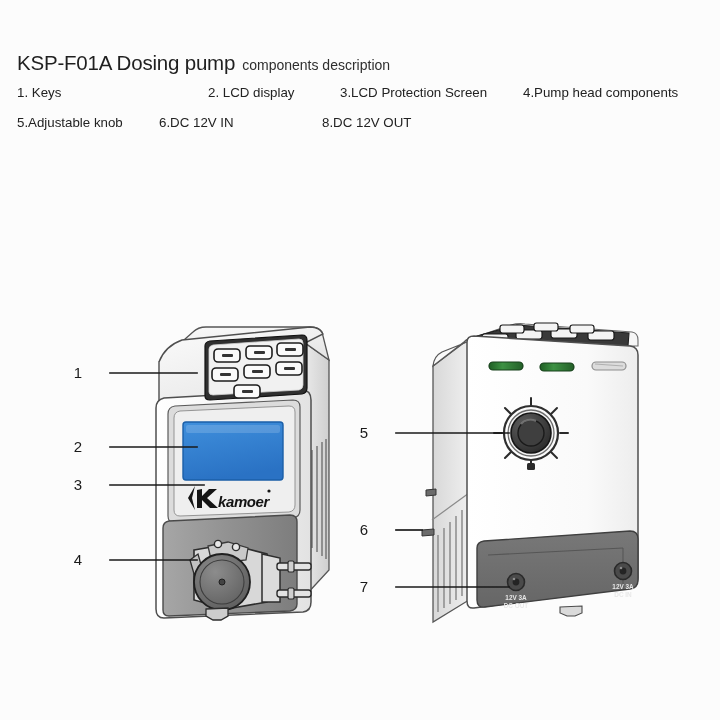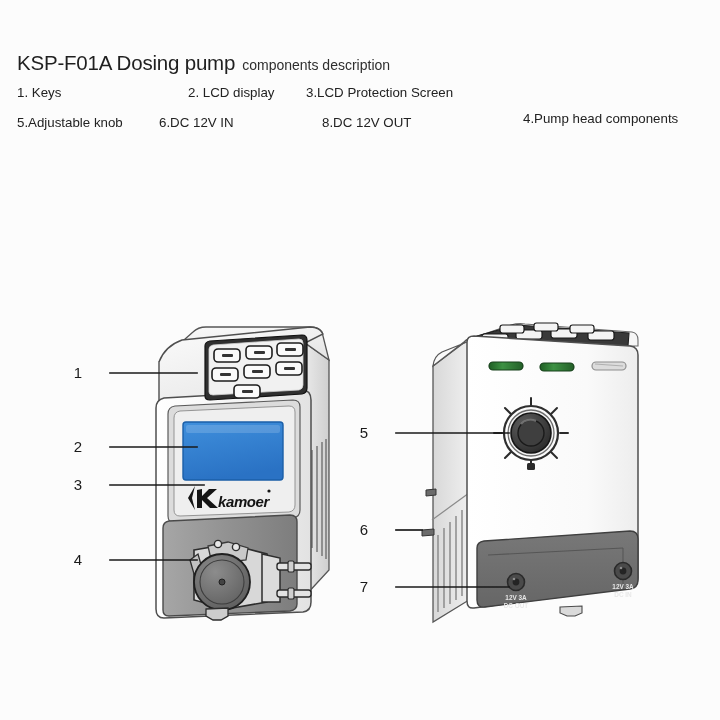--- a/index.html
+++ b/index.html
@@ -77,23 +77,23 @@
 <body>
 
 <div id="page">
 
   <div class="header-title">
     <span class="main">KSP-F01A Dosing pump</span><span class="sub">components description</span>
   </div>
 
   <div class="legend-row r1">
     <span class="legend-item" style="left: 17px;">1. Keys</span>
-    <span class="legend-item" style="left: 188px;">2. LCD display</span>
-    <span class="legend-item" style="left: 306px;">3.LCD Protection Screen</span>
-    <span class="legend-item" style="left: 523px; margin-top: 26px;">4.Pump head components</span>
+    <span class="legend-item" style="left: 208px;">2. LCD display</span>
+    <span class="legend-item" style="left: 340px;">3.LCD Protection Screen</span>
+    <span class="legend-item" style="left: 523px;">4.Pump head components</span>
   </div>
 
   <div class="legend-row r2">
     <span class="legend-item" style="left: 17px; text-align: center;">5.Adjustable knob</span>
     <span class="legend-item" style="left: 159px;">6.DC 12V IN</span>
     <span class="legend-item" style="left: 322px;">8.DC 12V OUT</span>
   </div>
 
   <div id="figure">
     <svg width="720" height="570" viewBox="0 0 720 570" xmlns="http://www.w3.org/2000/svg">

